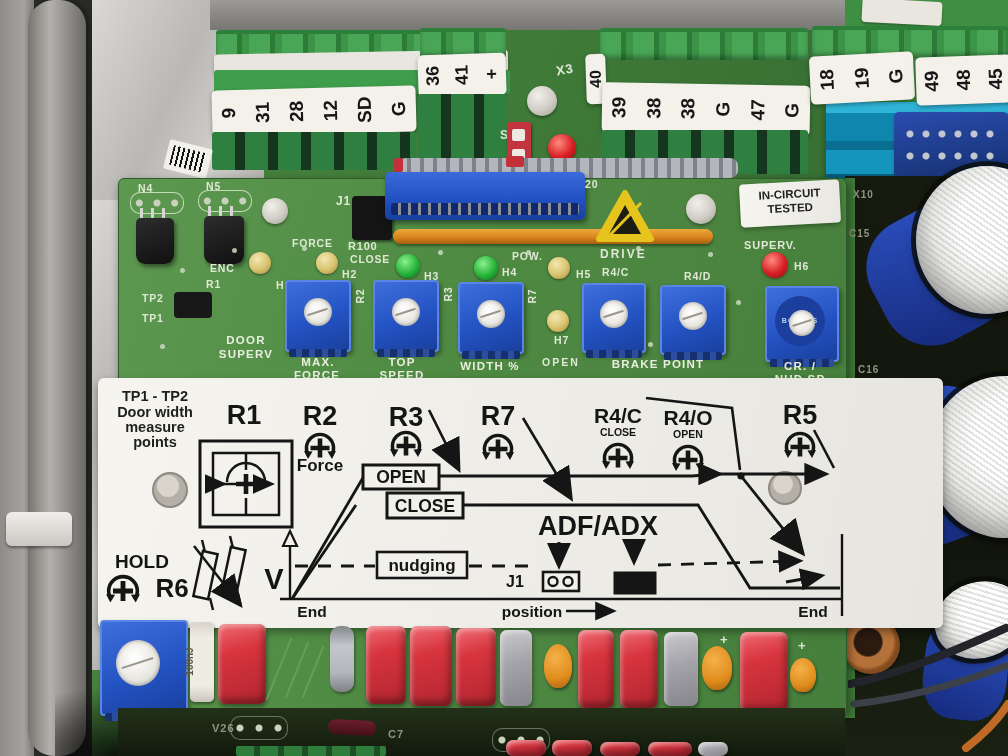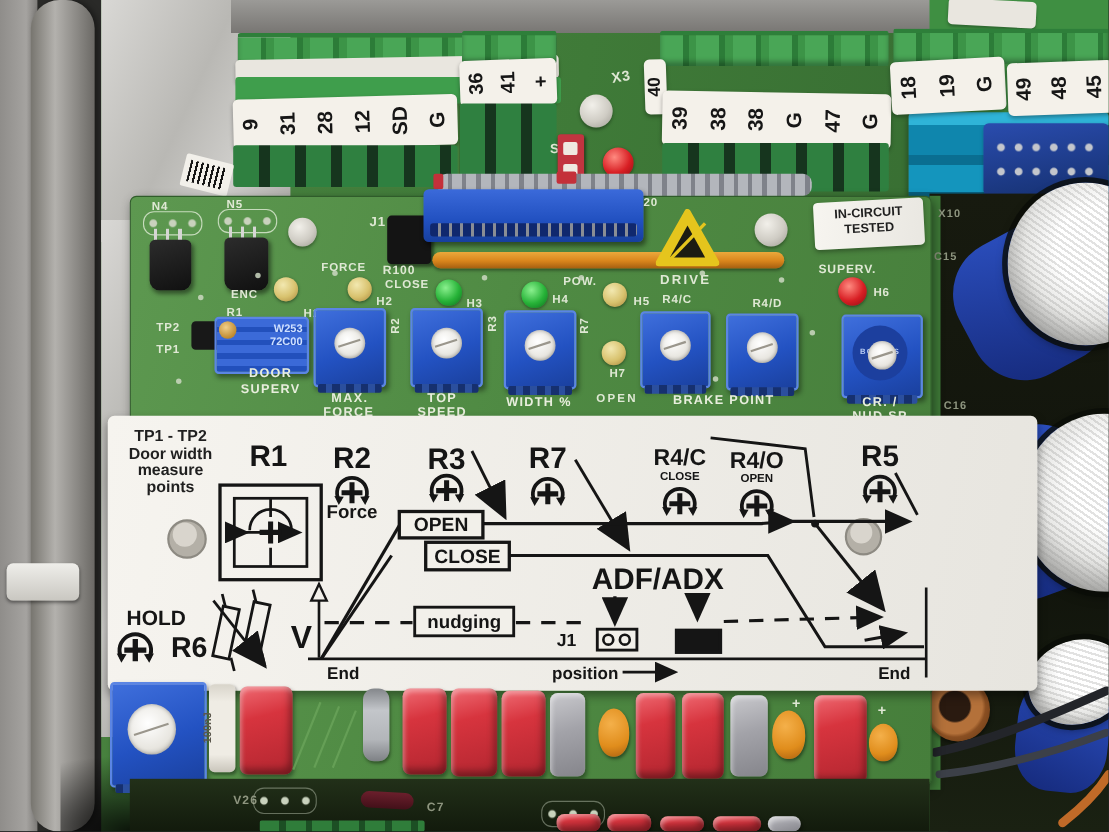--- a/index.html
+++ b/index.html
@@ -205,27 +205,20 @@
   <span class="silk" style="left:554px;top:334px">H7</span>
   <span class="silk" style="left:542px;top:356px;letter-spacing:2px">OPEN</span>
   <span class="silk" style="left:744px;top:239px;font-size:11px">SUPERV.</span>
   <div class="abs led r" style="left:762px;top:252px;width:26px;height:26px"></div>
   <span class="silk" style="left:794px;top:260px">H6</span>
 
   <span class="silk" style="left:142px;top:292px">TP2</span>
   <span class="silk" style="left:142px;top:312px">TP1</span>
   <div class="abs" style="left:174px;top:292px;width:38px;height:26px;background:#181818;border-radius:4px"></div>
   <span class="silk" style="left:206px;top:278px">R1</span>
-  <div class="abs" style="left:195px;top:288px;width:82px;height:48px;background:repeating-linear-gradient(180deg,#3b6ad8 0 7px,#2250bc 7px 12px);border:2px solid #5b85e4;border-radius:4px;box-shadow:2px 3px 5px rgba(0,0,0,.4)">
-    <div style="position:absolute;left:2px;top:2px;width:16px;height:16px;border-radius:50%;background:radial-gradient(circle at 40% 35%,#f0cf8a,#c08a2e 70%)"></div>
-    <div style="position:absolute;right:4px;top:4px;color:#cfe0ff;font-weight:bold;font-size:10px;line-height:12px;text-align:right">
-      <div>W253</div>
-      <div>72C00</div>
-    </div>
-  </div>
   <div class="capt" style="left:216px;top:334px;width:60px">DOOR</div>
   <div class="capt" style="left:212px;top:348px;width:68px">SUPERV</div>
 
   <div class="abs trim" style="left:285px;top:280px;width:62px;height:68px">
       <div class="screw" style="left:17px;top:16px;width:28px;height:28px"></div>
     </div>
   <span class="silk vert" style="left:352px;top:290px">R2</span>
   <div class="abs trim" style="left:373px;top:280px;width:62px;height:68px">
       <div class="screw" style="left:17px;top:16px;width:28px;height:28px"></div>
     </div>

